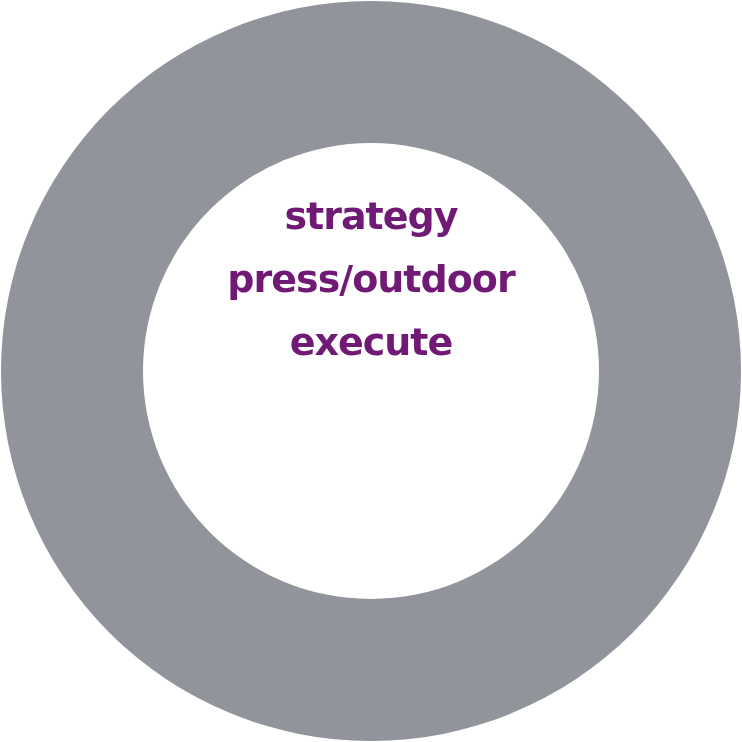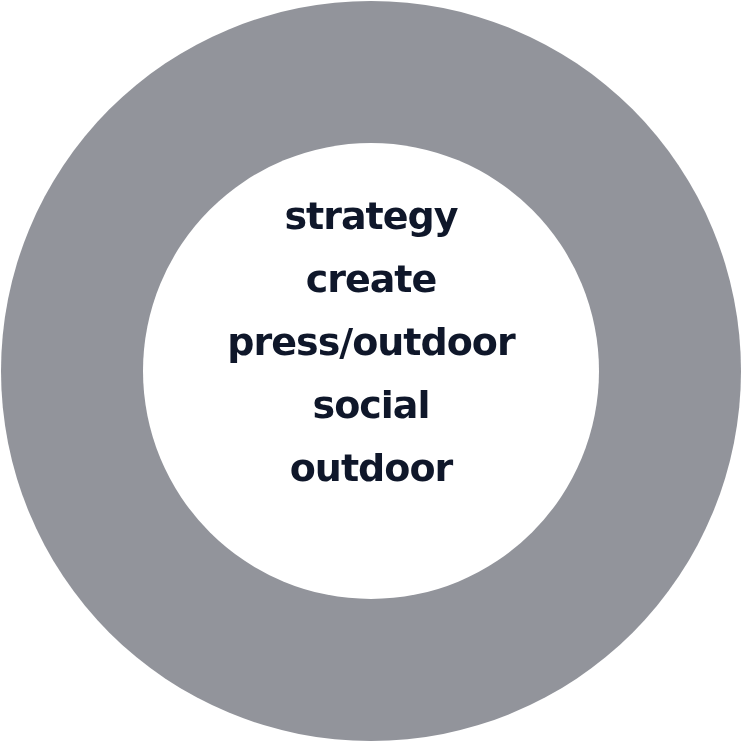--- a/index.html
+++ b/index.html
@@ -39,31 +39,29 @@
       display: flex;
       flex-direction: column;
       align-items: center;
     }
     .label {
       font-family: "DejaVu Sans", sans-serif;
       font-weight: bold;
       font-size: 38px;
       line-height: 63px;
       height: 63px;
-      color: #0f172a;
+      color: #701a75;
       letter-spacing: -1px;
       white-space: nowrap;
       text-align: left;
     }
   </style>
 </head>
 <body>
 
 <div class="ring-outer"></div>
 <div class="ring-inner"></div>
 
 <div class="label-stack">
   <div class="label">strategy</div>
-  <div class="label">create</div>
   <div class="label">press/outdoor</div>
-  <div class="label">social</div>
-  <div class="label">outdoor</div>
+  <div class="label">execute</div>
 </div>
 
 </body></html>

